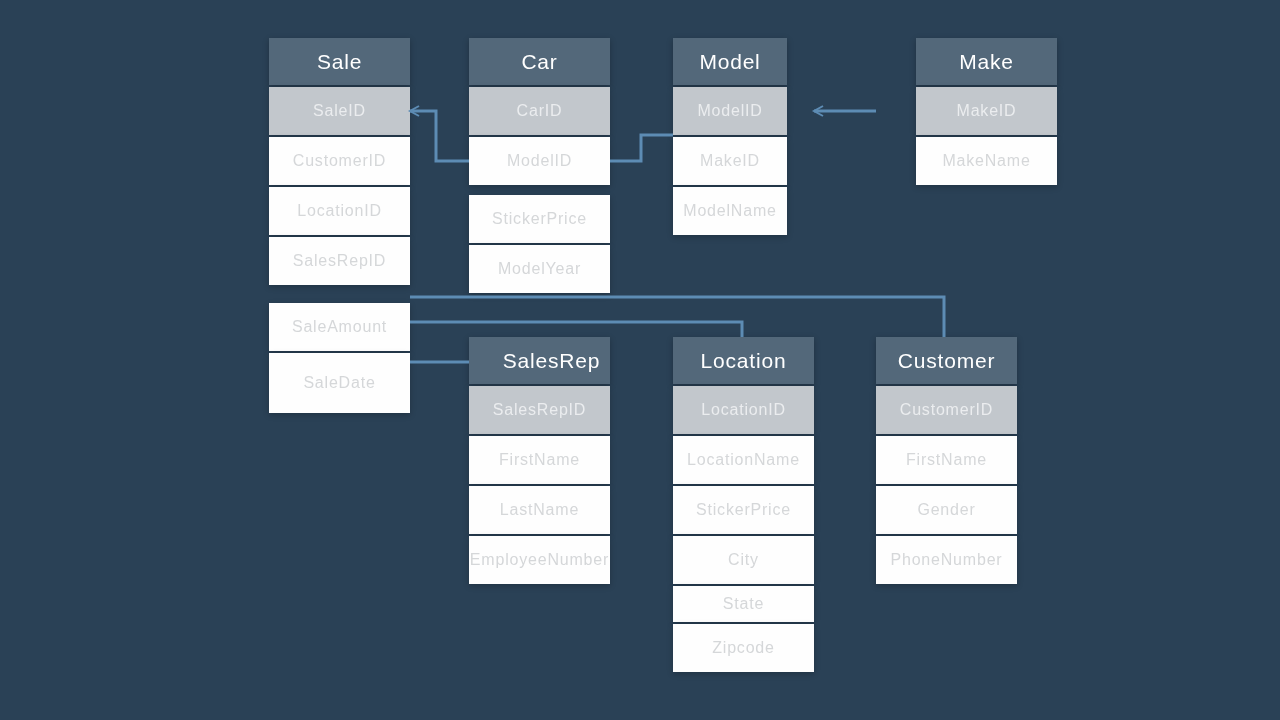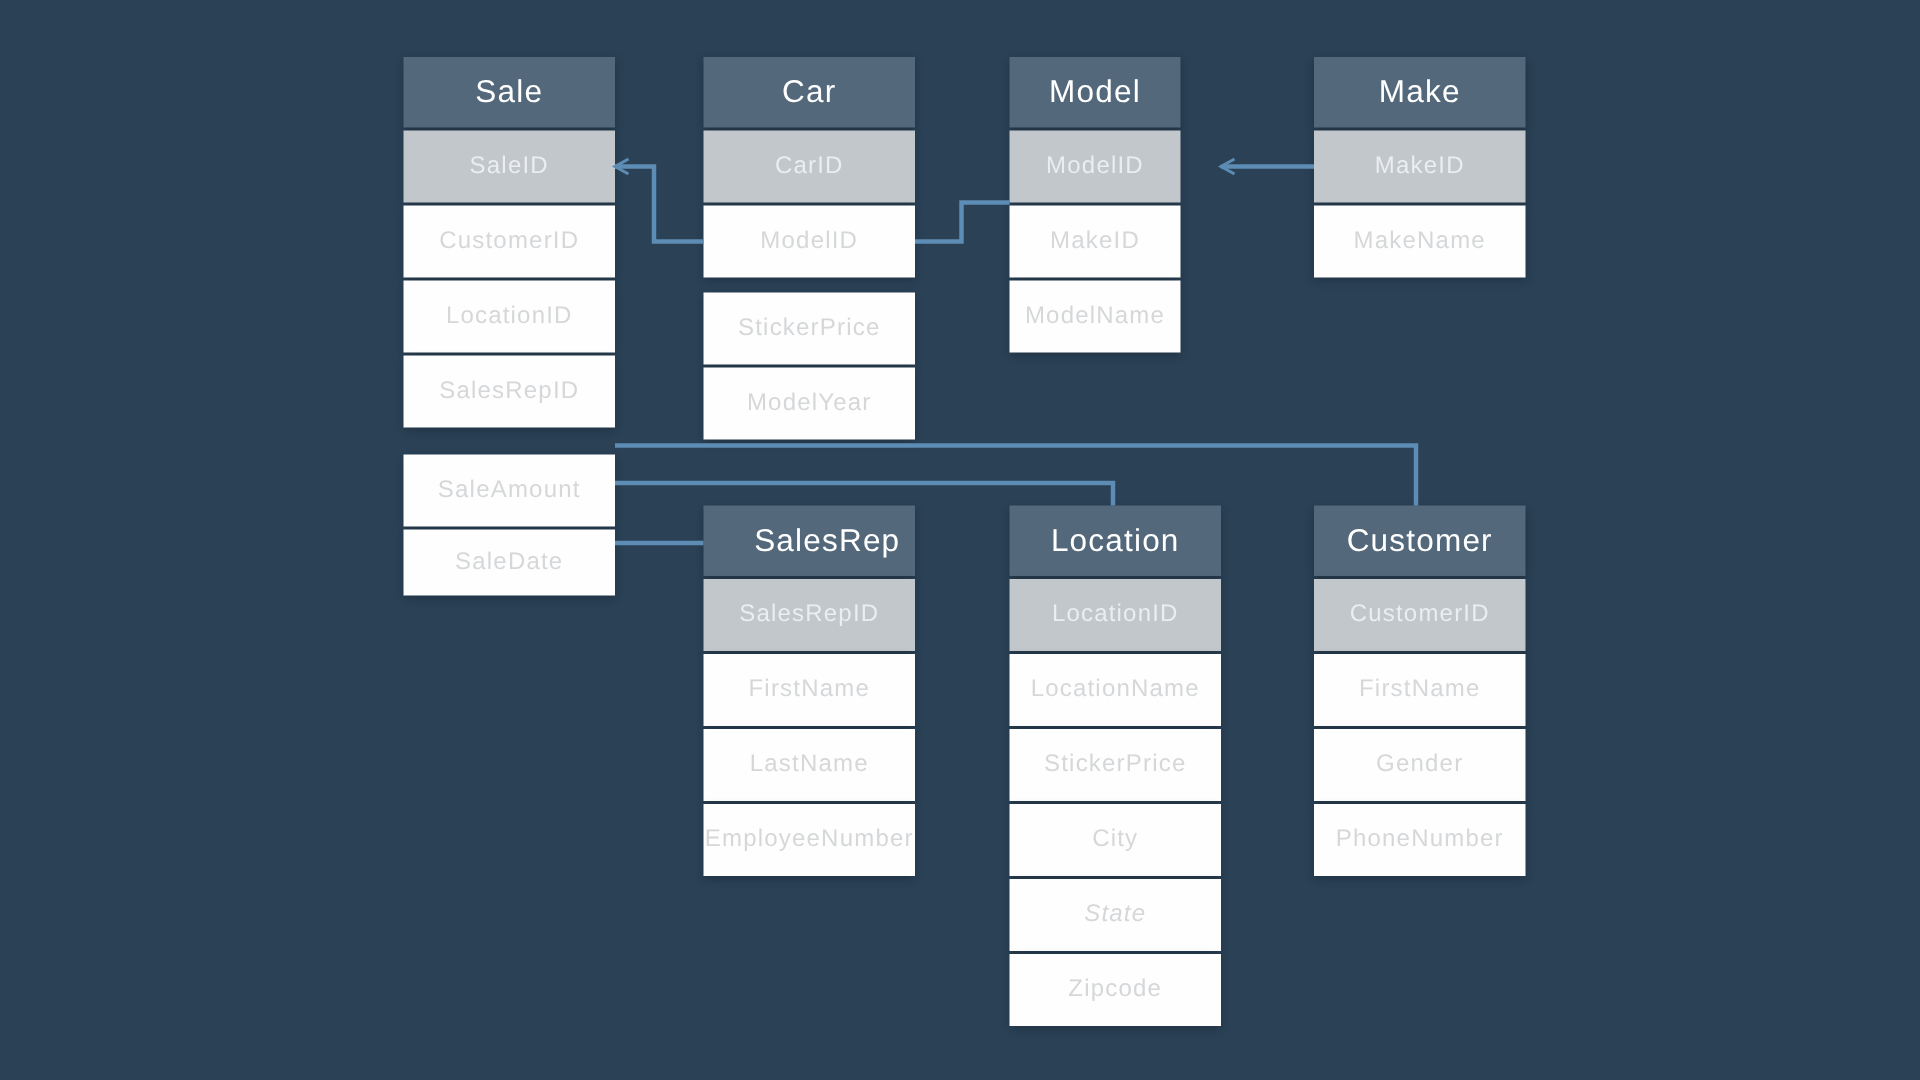--- a/index.html
+++ b/index.html
@@ -50,54 +50,54 @@
 
 <div class="canvas">
   <div id="tables-layer">
       <div class="tbl" style="left: 269px; top: 38px; width: 141px;">
         <div class="tbl-header" style="height: 47px;">Sale</div>
         <div class="tbl-row key" style="height: 48px; margin-top: 2px;">SaleID</div>
         <div class="tbl-row" style="height: 48px; margin-top: 2px;">CustomerID</div>
         <div class="tbl-row" style="height: 48px; margin-top: 2px;">LocationID</div>
         <div class="tbl-row" style="height: 48px; margin-top: 2px;">SalesRepID</div>
         <div class="tbl-row" style="height: 48px; margin-top: 18px;">SaleAmount</div>
-        <div class="tbl-row" style="height: 44px; margin-top: 2px;">SaleDate</div>
+        <div class="tbl-row" style="height: 60px; margin-top: 2px;">SaleDate</div>
       </div>
       <div class="tbl" style="left: 469px; top: 38px; width: 141px;">
         <div class="tbl-header" style="height: 47px;">Car</div>
         <div class="tbl-row key" style="height: 48px; margin-top: 2px;">CarID</div>
         <div class="tbl-row" style="height: 48px; margin-top: 2px;">ModelID</div>
         <div class="tbl-row" style="height: 48px; margin-top: 10px;">StickerPrice</div>
         <div class="tbl-row" style="height: 48px; margin-top: 2px;">ModelYear</div>
       </div>
       <div class="tbl" style="left: 673px; top: 38px; width: 114px;">
         <div class="tbl-header" style="height: 47px;">Model</div>
         <div class="tbl-row key" style="height: 48px; margin-top: 2px;">ModelID</div>
         <div class="tbl-row" style="height: 48px; margin-top: 2px;">MakeID</div>
         <div class="tbl-row" style="height: 48px; margin-top: 2px;">ModelName</div>
       </div>
-      <div class="tbl" style="left: 876px; top: 38px; width: 141px;">
+      <div class="tbl" style="left: 916px; top: 38px; width: 141px;">
         <div class="tbl-header" style="height: 47px;">Make</div>
         <div class="tbl-row key" style="height: 48px; margin-top: 2px;">MakeID</div>
         <div class="tbl-row" style="height: 48px; margin-top: 2px;">MakeName</div>
       </div>
       <div class="tbl" style="left: 469px; top: 337px; width: 141px;">
         <div class="tbl-header" style="height: 47px; padding-left: 24px;">SalesRep</div>
         <div class="tbl-row key" style="height: 48px; margin-top: 2px;">SalesRepID</div>
         <div class="tbl-row" style="height: 48px; margin-top: 2px;">FirstName</div>
         <div class="tbl-row" style="height: 48px; margin-top: 2px;">LastName</div>
         <div class="tbl-row" style="height: 48px; margin-top: 2px;">EmployeeNumber</div>
       </div>
       <div class="tbl" style="left: 673px; top: 337px; width: 141px;">
         <div class="tbl-header" style="height: 47px;">Location</div>
         <div class="tbl-row key" style="height: 48px; margin-top: 2px;">LocationID</div>
         <div class="tbl-row" style="height: 48px; margin-top: 2px;">LocationName</div>
         <div class="tbl-row" style="height: 48px; margin-top: 2px;">StickerPrice</div>
         <div class="tbl-row" style="height: 48px; margin-top: 2px;">City</div>
-        <div class="tbl-row" style="height: 48px; margin-top: 2px; font-style: italic;">State</div>
+        <div class="tbl-row" style="height: 36px; margin-top: 2px;">State</div>
         <div class="tbl-row" style="height: 48px; margin-top: 2px;">Zipcode</div>
       </div>
       <div class="tbl" style="left: 876px; top: 337px; width: 141px;">
         <div class="tbl-header" style="height: 47px;">Customer</div>
         <div class="tbl-row key" style="height: 48px; margin-top: 2px;">CustomerID</div>
         <div class="tbl-row" style="height: 48px; margin-top: 2px;">FirstName</div>
         <div class="tbl-row" style="height: 48px; margin-top: 2px;">Gender</div>
         <div class="tbl-row" style="height: 48px; margin-top: 2px;">PhoneNumber</div>
       </div>
     </div>

